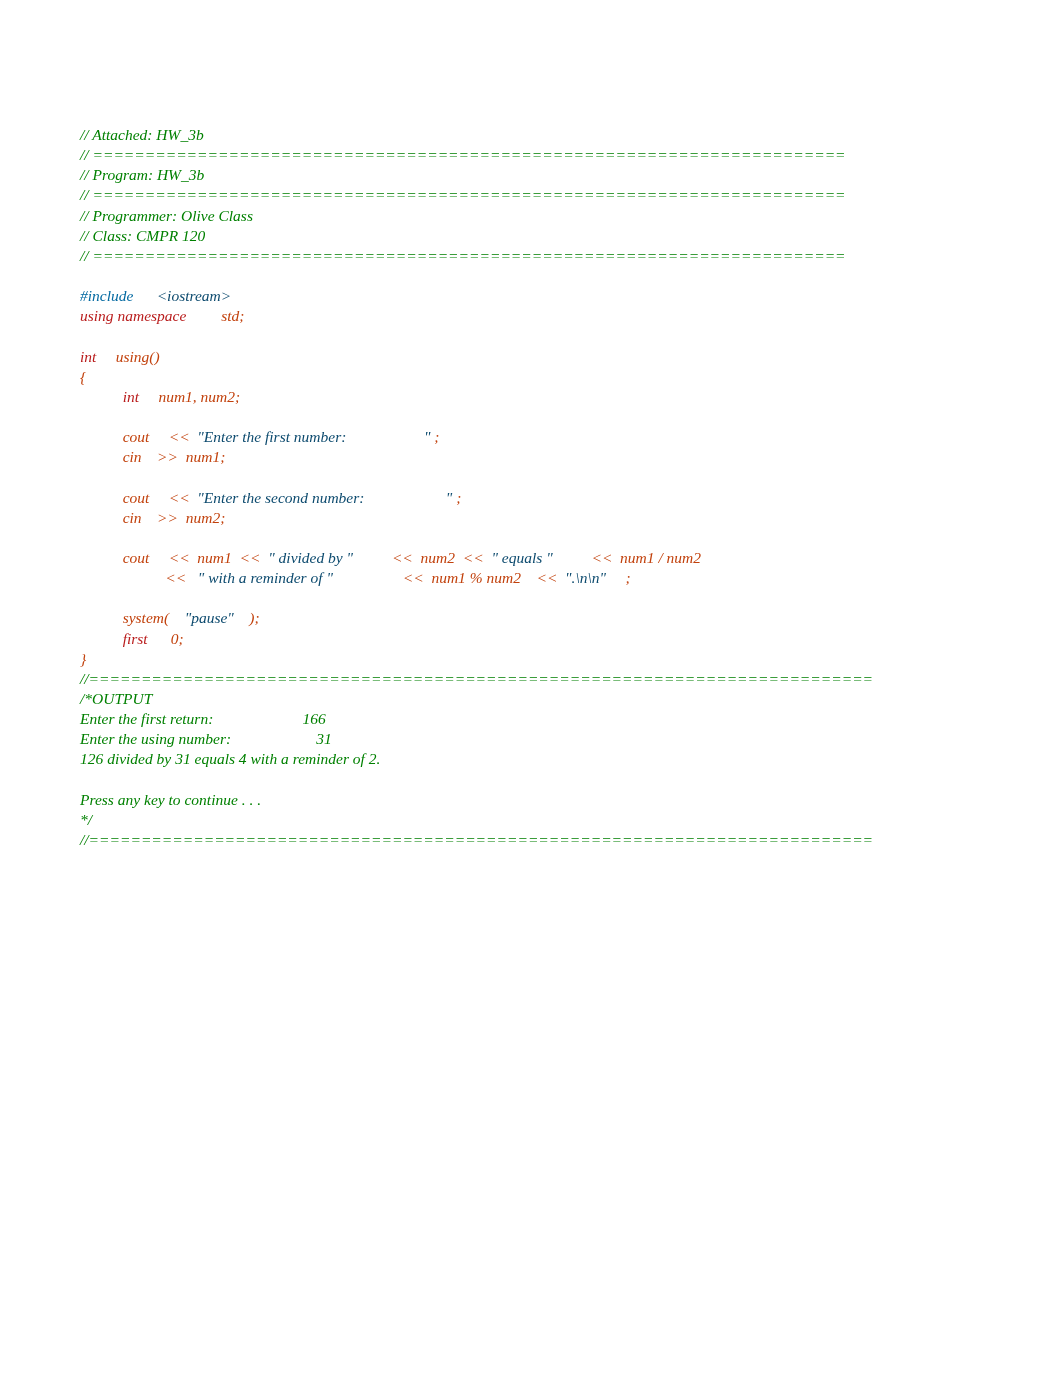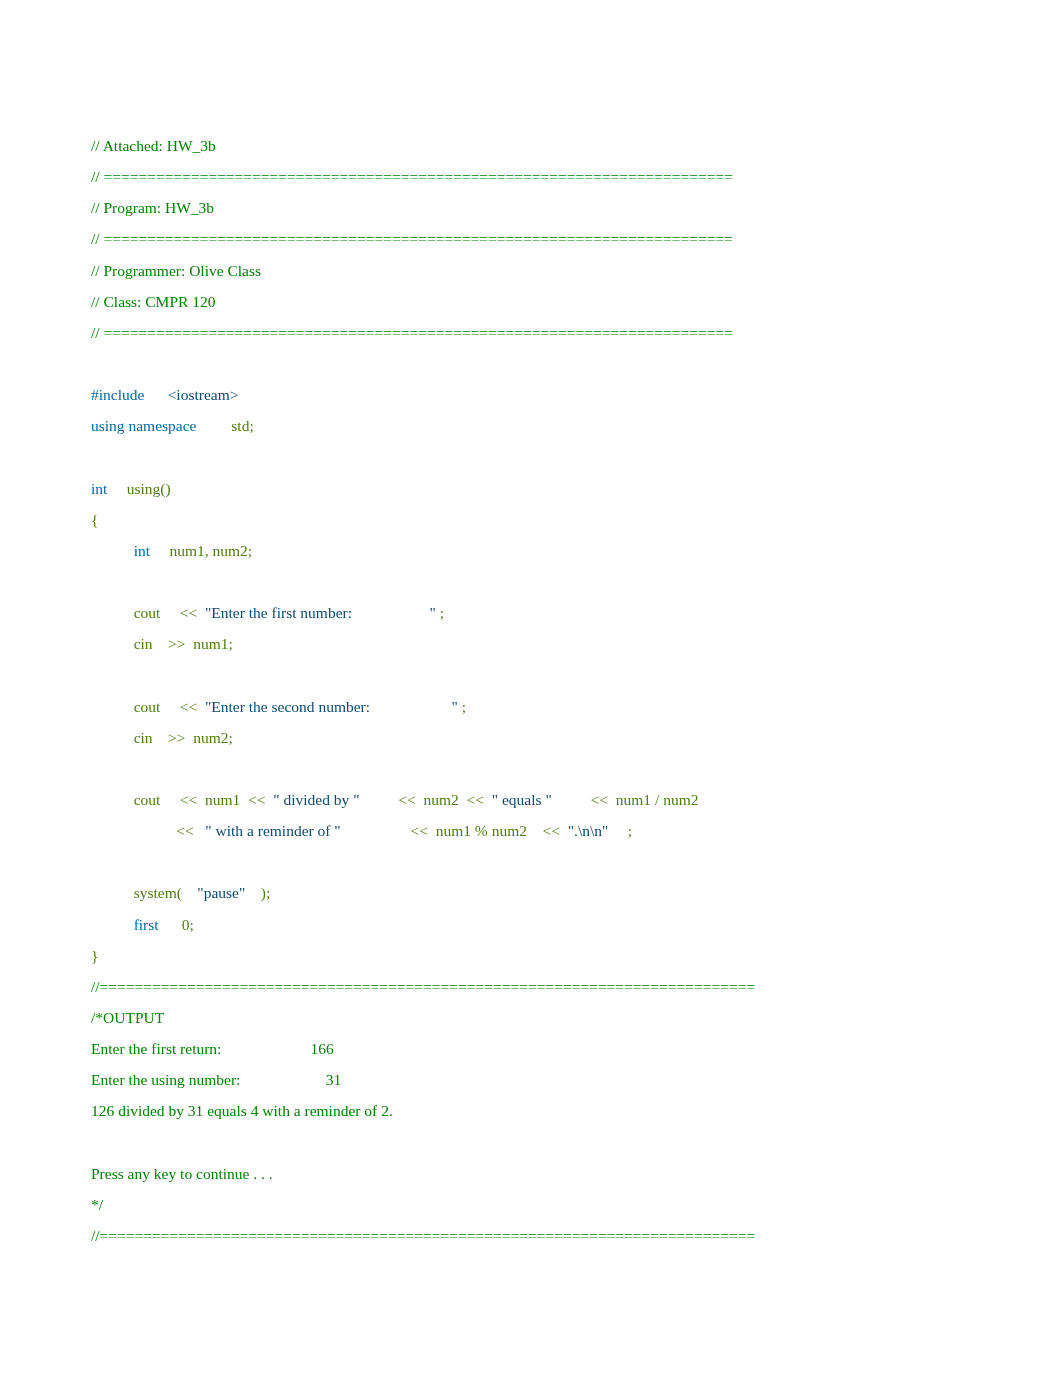--- a/index.html
+++ b/index.html
@@ -8,27 +8,28 @@
       padding: 125px 80px;
       font-family: "Times New Roman", Times, serif;
       font-size: 15.5px;
       line-height: 1.3;
       color: #000000;
       width: 1062px;
       box-sizing: border-box;
     }
     .line {
       white-space: pre;
-      margin: 11px;
+      margin: 0;
+      font-style: italic;
     }
     .green { color: #008000; }
-    .blue { color: #0369a1; }
+    .blue { color: #b91c1c; }
     .maroon { color: #0c4a6e; }
     .gray { color: #0369a1; }
-    .black { color: #4d7c0f; }
+    .black { color: #c2410c; }
   </style>
 </head>
 <body>
 
 <div class="line"><span class="green">// Attached: HW_3b</span></div>
 <div class="line"><span class="green">// ========================================================================</span></div>
 <div class="line"><span class="green">// Program: HW_3b</span></div>
 <div class="line"><span class="green">// ========================================================================</span></div>
 <div class="line"><span class="green">// Programmer: Olive Class</span></div>
 <div class="line"><span class="green">// Class: CMPR 120</span></div>

